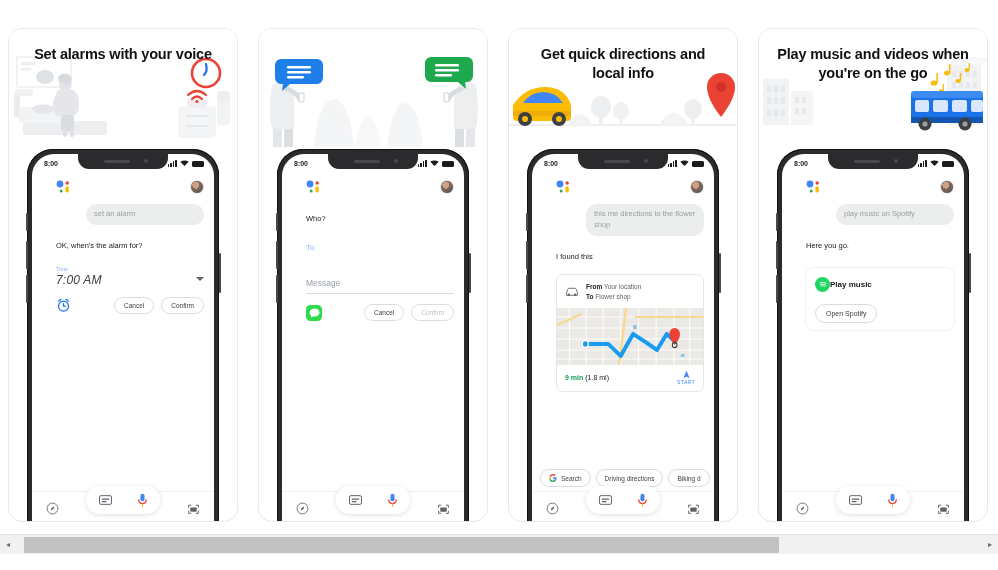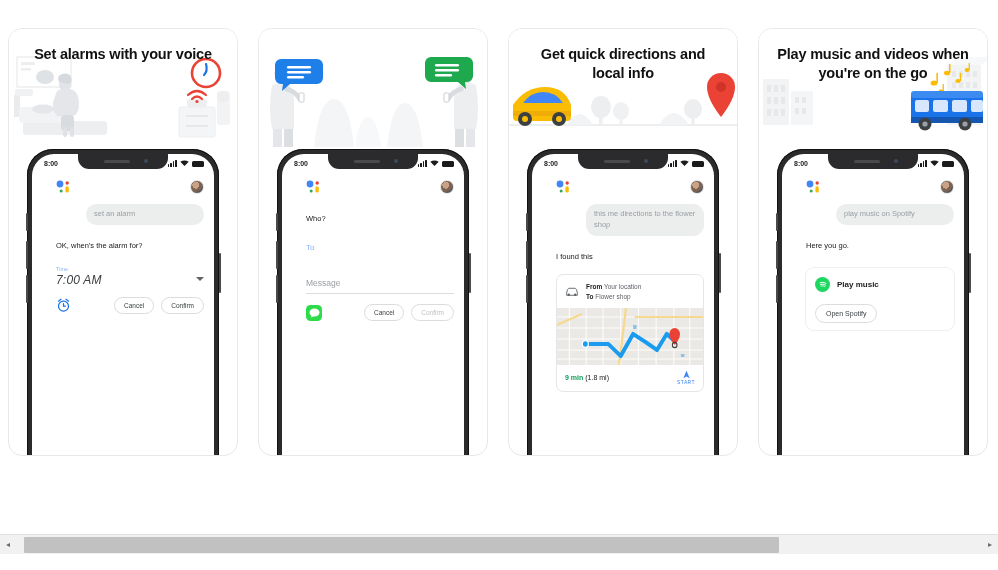--- a/index.html
+++ b/index.html
@@ -12,21 +12,21 @@
   .stage { position: relative; width: 998px; height: 570px; background:#fff; }
 
   
   .carousel {
     position: absolute; left: 0; top: 28px;
     width: 998px; height: 502px;
     display: flex; gap: 20px; padding-left: 8px;
     overflow: hidden;
   }
   .card {
-    flex: 0 0 230px; width: 230px; height: 428px;
+    flex: 0 0 230px; width: 230px; height: 494px;
     background: #fff;
     border: 1px solid #e8e8e8;
     border-radius: 14px;
     position: relative;
     overflow: hidden;
   }
 
   
   .headline {
     position: absolute; left: 0; right: 0; top: 16px;
@@ -154,21 +154,21 @@
   }
   .chip {
     flex: 0 0 auto; border: 1px solid #dadce0; border-radius: 10px;
     font-size: 6.5px; color: #3c4043; padding: 4px 8px; background: #fff;
     display: flex; align-items: center; gap: 4px; white-space: nowrap;
   }
 
   
   .sp-card { margin-top: 14px; border-radius: 8px; background: #fff;
              box-shadow: 0 0 0 1px #efefef; padding: 9px 9px 10px; }
-  .sp-row { display: flex; align-items: center; gap: 7px; }
+  .sp-row { display: flex; align-items: center; gap: 0; }
   .sp-logo { width: 15px; height: 15px; border-radius: 50%; background: #1ed760;
              display:flex; align-items:center; justify-content:center; }
   .sp-title { font-size: 8px; font-weight: bold; color: #202124; }
 
   
   .navbar {
     position: absolute; left: 0; bottom: 0; width: 182px; height: 34px;
     border-top: 1px solid #f1f1f1; background: #fff;
     display: flex; align-items: center; justify-content: space-between;
     padding: 0 14px; z-index: 7;

